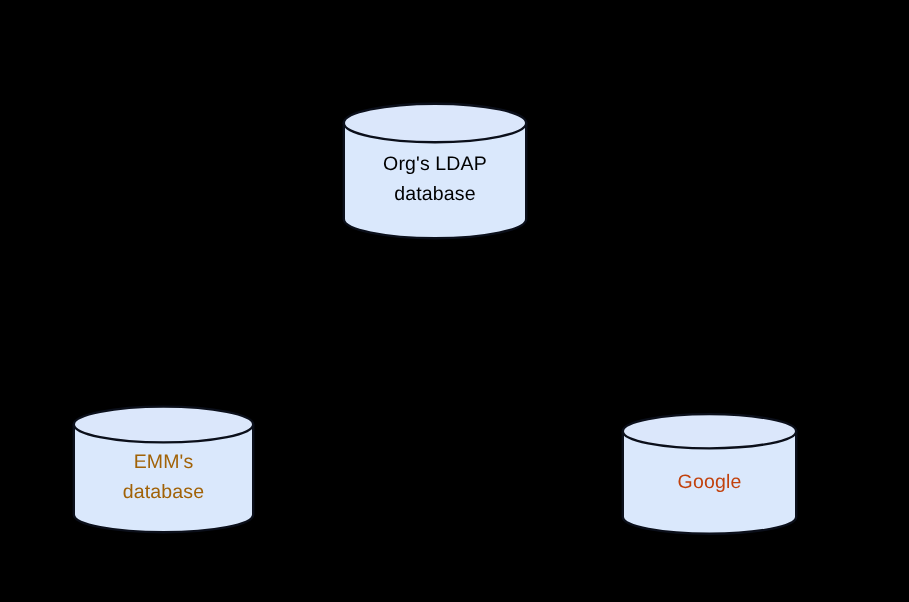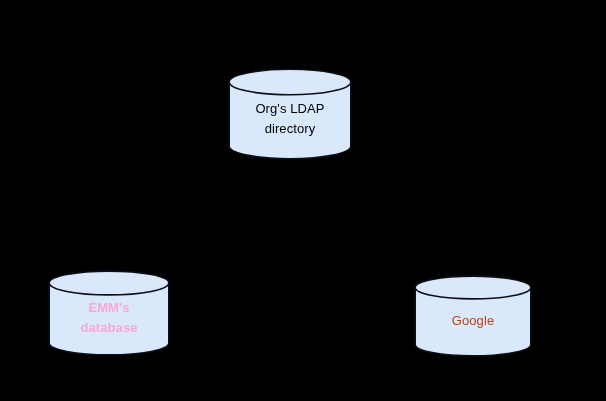--- a/index.html
+++ b/index.html
@@ -46,29 +46,29 @@
 <body>
 
 <div id="canvas" style="width: 606px; height: 401px; background: rgb(0, 0, 0);">
 
   <div class="cylinder" id="node-ldap" style="left: 228px; top: 68px; width: 124px; height: 92px;">
     <svg viewBox="0 0 124 92" preserveAspectRatio="none">
       <path d="M 1.2 14 L 1.2 78 C 1.2 85.2 28.8 90.8 62 90.8 C 95.2 90.8 122.8 85.2 122.8 78 L 122.8 14 Z" fill="#dae8fc" stroke="#0b0f1a" stroke-width="1.6" stroke-linejoin="round"></path>
       <ellipse cx="62" cy="14" rx="60.8" ry="12.8" fill="#dbe7fb" stroke="#0b0f1a" stroke-width="1.6"></ellipse>
     </svg>
     <div class="cyl-label" id="label-ldap" style="color: rgb(0, 0, 0); top: 31.0015px;">Org's LDAP
-directory</div>
+database</div>
   </div>
 
   <div class="cylinder" id="node-emm" style="left: 48px; top: 270px; width: 122px; height: 86px;">
     <svg viewBox="0 0 122 86" preserveAspectRatio="none">
       <path d="M 1.2 13 L 1.2 73 C 1.2 79.8 28.2 84.8 61 84.8 C 93.8 84.8 120.8 79.8 120.8 73 L 120.8 13 Z" fill="#dae8fc" stroke="#0b0f1a" stroke-width="1.6" stroke-linejoin="round"></path>
       <ellipse cx="61" cy="13" rx="59.8" ry="11.9" fill="#dbe7fb" stroke="#0b0f1a" stroke-width="1.6"></ellipse>
     </svg>
-    <div class="cyl-label" id="label-emm" style="color: #f9a8d4; top: 27.8057px; font-weight: bold;">EMM's
+    <div class="cyl-label" id="label-emm" style="color: #a16207; top: 27.8057px;">EMM's
 database</div>
   </div>
 
   <div class="cylinder" id="node-google" style="left: 414px; top: 275px; width: 118px; height: 82px;">
     <svg viewBox="0 0 118 82" preserveAspectRatio="none">
       <path d="M 1.2 12.5 L 1.2 69.5 C 1.2 76 27.4 80.8 59 80.8 C 90.6 80.8 116.8 76 116.8 69.5 L 116.8 12.5 Z" fill="#dae8fc" stroke="#0b0f1a" stroke-width="1.6" stroke-linejoin="round"></path>
       <ellipse cx="59" cy="12.5" rx="57.8" ry="11.4" fill="#dbe7fb" stroke="#0b0f1a" stroke-width="1.6"></ellipse>
     </svg>
     <div class="cyl-label" id="label-google" style="color: #c2410c; top: 35.6752px;">Google</div>
   </div>

